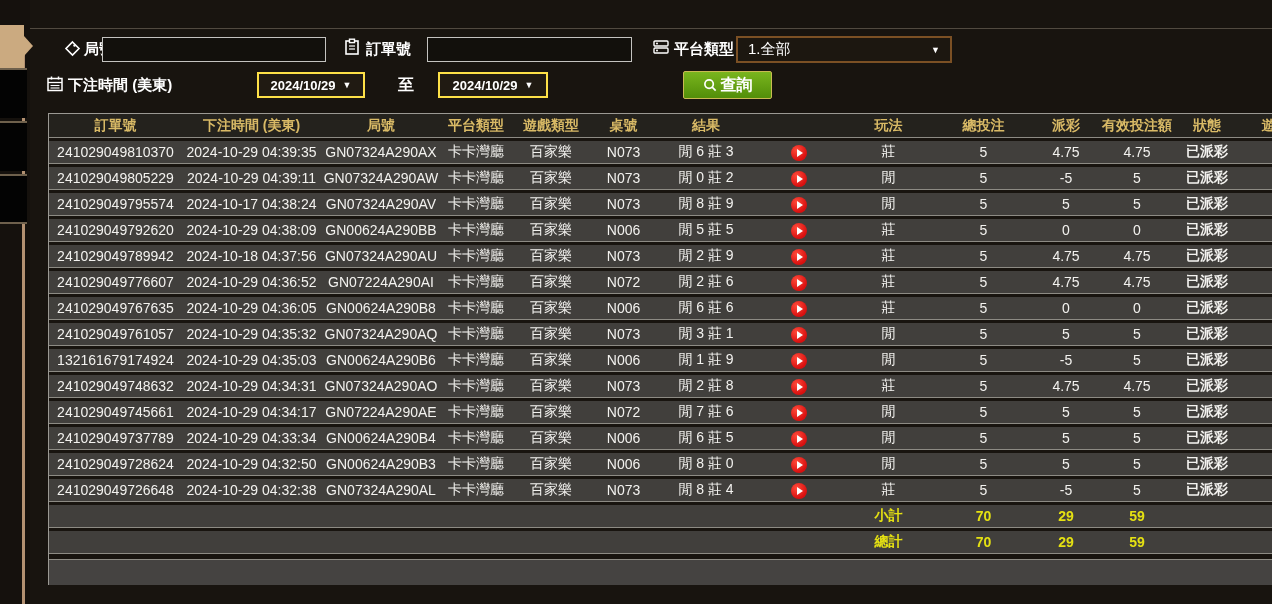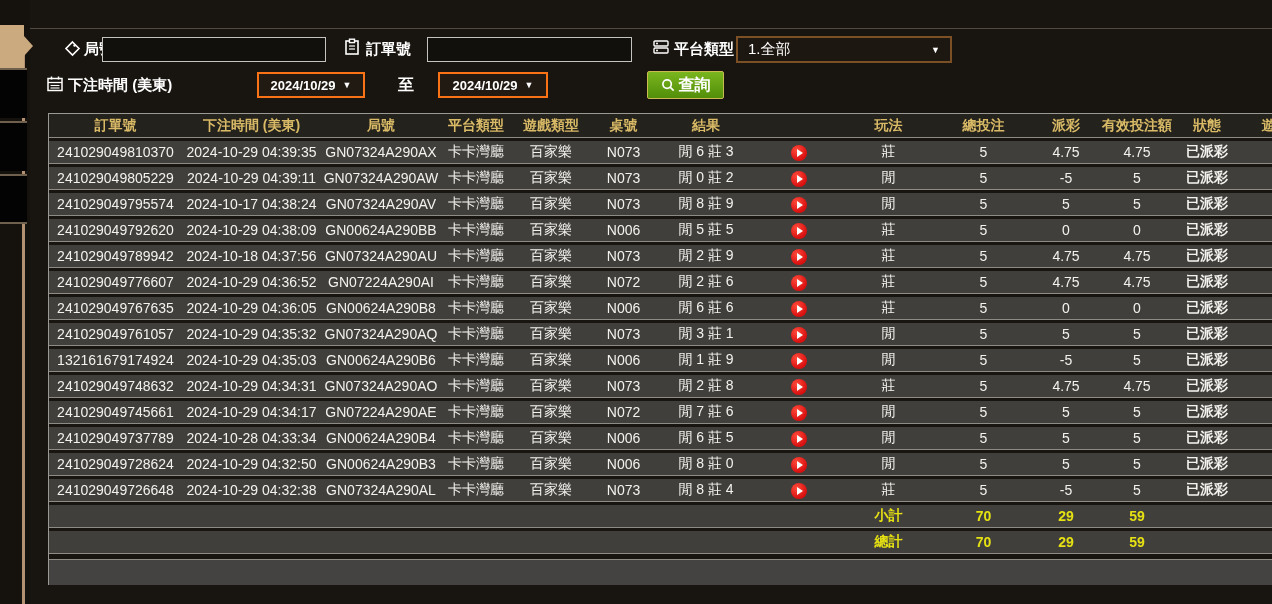--- a/index.html
+++ b/index.html
@@ -27,33 +27,33 @@
   
   .top-divider { position:absolute; left:30px; top:28px; width:1242px; height:1px; background:#514a40; }
   .flabel { position:absolute; font-weight:bold; font-size:15px; color:#ffffff; white-space:nowrap; }
   .ficon { position:absolute; width:18px; height:18px; }
   .ficon svg { width:100%; height:100%; display:block; }
   .txt-input {
     position:absolute; height:25px; background:#12100c; border:1px solid #c4c3c0;
     color:#fff; font-size:13px; padding:0 6px; outline:none;
   }
   .date-btn {
-    position:absolute; height:26px; background:#201a12; border:2px solid #f97316;
+    position:absolute; height:26px; background:#201a12; border:2px solid #fde047;
     color:#fff; font-weight:bold; font-size:13px; display:flex; align-items:center;
     justify-content:center; gap:7px; cursor:pointer;
   }
   .date-btn .caret, .select-box .caret { font-size:9px; color:#fff; }
   .select-box {
     position:absolute; height:27px; background:#1c1710; border:2px solid #7b5024;
     color:#fff; font-size:15px; display:flex; align-items:center; padding:0 10px;
     cursor:pointer;
   }
   .select-box .sel-text { flex:1; }
   .search-btn {
-    position:absolute; left:647px; top:71px; width:77px; height:28px;
+    position:absolute; left:683px; top:71px; width:89px; height:28px;
     background:linear-gradient(#79b51e,#528e09); border:1px solid #c9ba52;
     color:#fff; font-weight:bold; font-size:16px; display:flex; align-items:center;
     justify-content:center; gap:3px; cursor:pointer; border-radius:2px;
   }
   .search-btn svg { width:15px; height:15px; }
   
   .table-wrap {
     position:absolute; left:48px; top:113px; width:1247px;
     border-top:1px solid #9b9993; border-left:1px solid #9b9993;
   }
@@ -369,21 +369,21 @@
             <td><span class="play-btn"></span></td>
             <td>閒</td>
             <td>5</td>
             <td class="val-green">5</td>
             <td>5</td>
             <td class="status">已派彩</td>
             <td></td>
           </tr>
           <tr>
             <td>241029049737789</td>
-            <td>2024-10-28 04:33:34</td>
+            <td>2024-10-29 04:33:34</td>
             <td>GN00624A290B4</td>
             <td>卡卡灣廳</td>
             <td>百家樂</td>
             <td>N006</td>
             <td>閒 6 莊 5</td>
             <td><span class="play-btn"></span></td>
             <td>閒</td>
             <td>5</td>
             <td class="val-green">5</td>
             <td>5</td>

